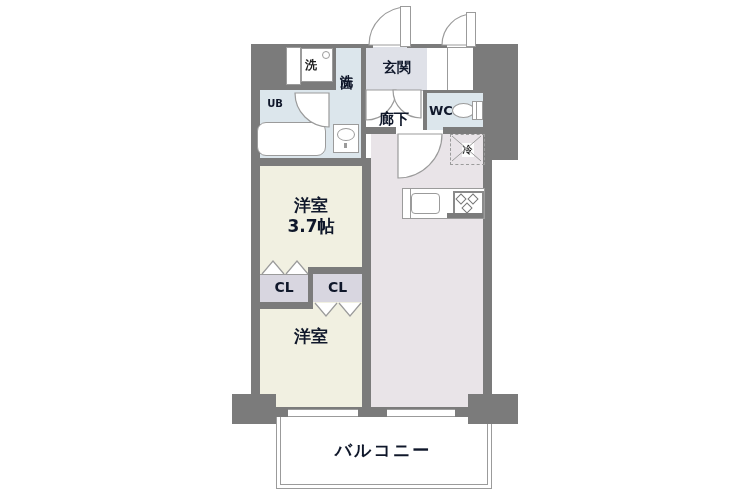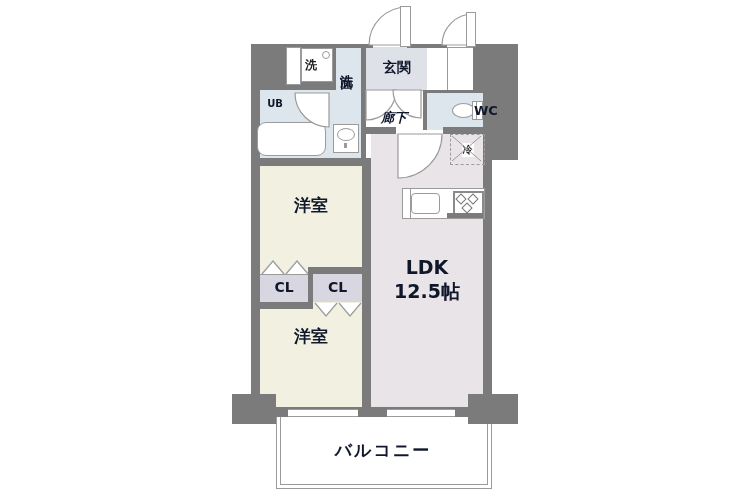--- a/index.html
+++ b/index.html
@@ -79,22 +79,22 @@
   #overlay{left:0;top:0;width:750px;height:500px;z-index:4;pointer-events:none;}
 
   
   #balcony{left:276px;top:412px;width:214px;height:75px;background:#fff;border:1px solid #9b9b9b;z-index:1;}
   #balcony-inner{position:absolute;left:3px;top:3px;right:3px;bottom:3px;border:1px solid #9b9b9b;}
 
   
   #lbl-genkan {left:370px;top:59px;width:54px;font-size:14px;}
   #lbl-senmen {left:336px;top:64px;width:20px;font-size:13px;writing-mode:vertical-rl;letter-spacing:3px;line-height:20px;}
   #lbl-ub     {left:256px;top:98px;width:38px;font-size:10px;}
-  #lbl-wc     {left:429px;top:103px;width:26px;font-size:13px;text-align:left;margin-left:45px;}
-  #lbl-hall   {left:372px;top:110px;width:44px;font-size:13px;font-style:italic;}
+  #lbl-wc     {left:429px;top:103px;width:26px;font-size:13px;text-align:left;}
+  #lbl-hall   {left:372px;top:110px;width:44px;font-size:15px;}
   #lbl-west37 {left:261px;top:195px;width:100px;font-size:17px;}
   #lbl-west45 {left:261px;top:326px;width:100px;font-size:17px;}
   #lbl-ldk    {left:377px;top:256px;width:100px;font-size:19px;}
   #lbl-cl-left {left:260px;top:279px;width:48px;font-size:14px;}
   #lbl-cl-right{left:313px;top:279px;width:49px;font-size:14px;}
   #lbl-balcony{left:276px;top:440px;width:214px;font-size:17px;letter-spacing:2px;}
 </style>
 </head>
 <body>
 
@@ -182,25 +182,22 @@
     <path d="M452,136 L481,161 M481,136 L452,161" fill="none" stroke="#9b9b9b" stroke-width="1"></path>
   </svg>
 
   <div class="lbl" id="lbl-genkan">玄関</div>
   <div class="lbl" id="lbl-senmen">洗面</div>
   <div class="lbl" id="lbl-ub">UB</div>
   <div class="lbl" id="lbl-wc">WC</div>
   <div class="lbl" id="lbl-hall">廊下</div>
   <div class="lbl" id="lbl-west37">
     <div>洋室</div>
+    <div>3.7帖</div>
   </div>
   <div class="lbl" id="lbl-west45">
     <div>洋室</div>
-  </div>
-  <div class="lbl" id="lbl-ldk">
-    <div>LDK</div>
-    <div>12.5帖</div>
   </div>
   <div class="lbl" id="lbl-cl-left">CL</div>
   <div class="lbl" id="lbl-cl-right">CL</div>
   <div class="lbl" id="lbl-balcony">バルコニー</div>
 
 </div>
 
 </body></html>

